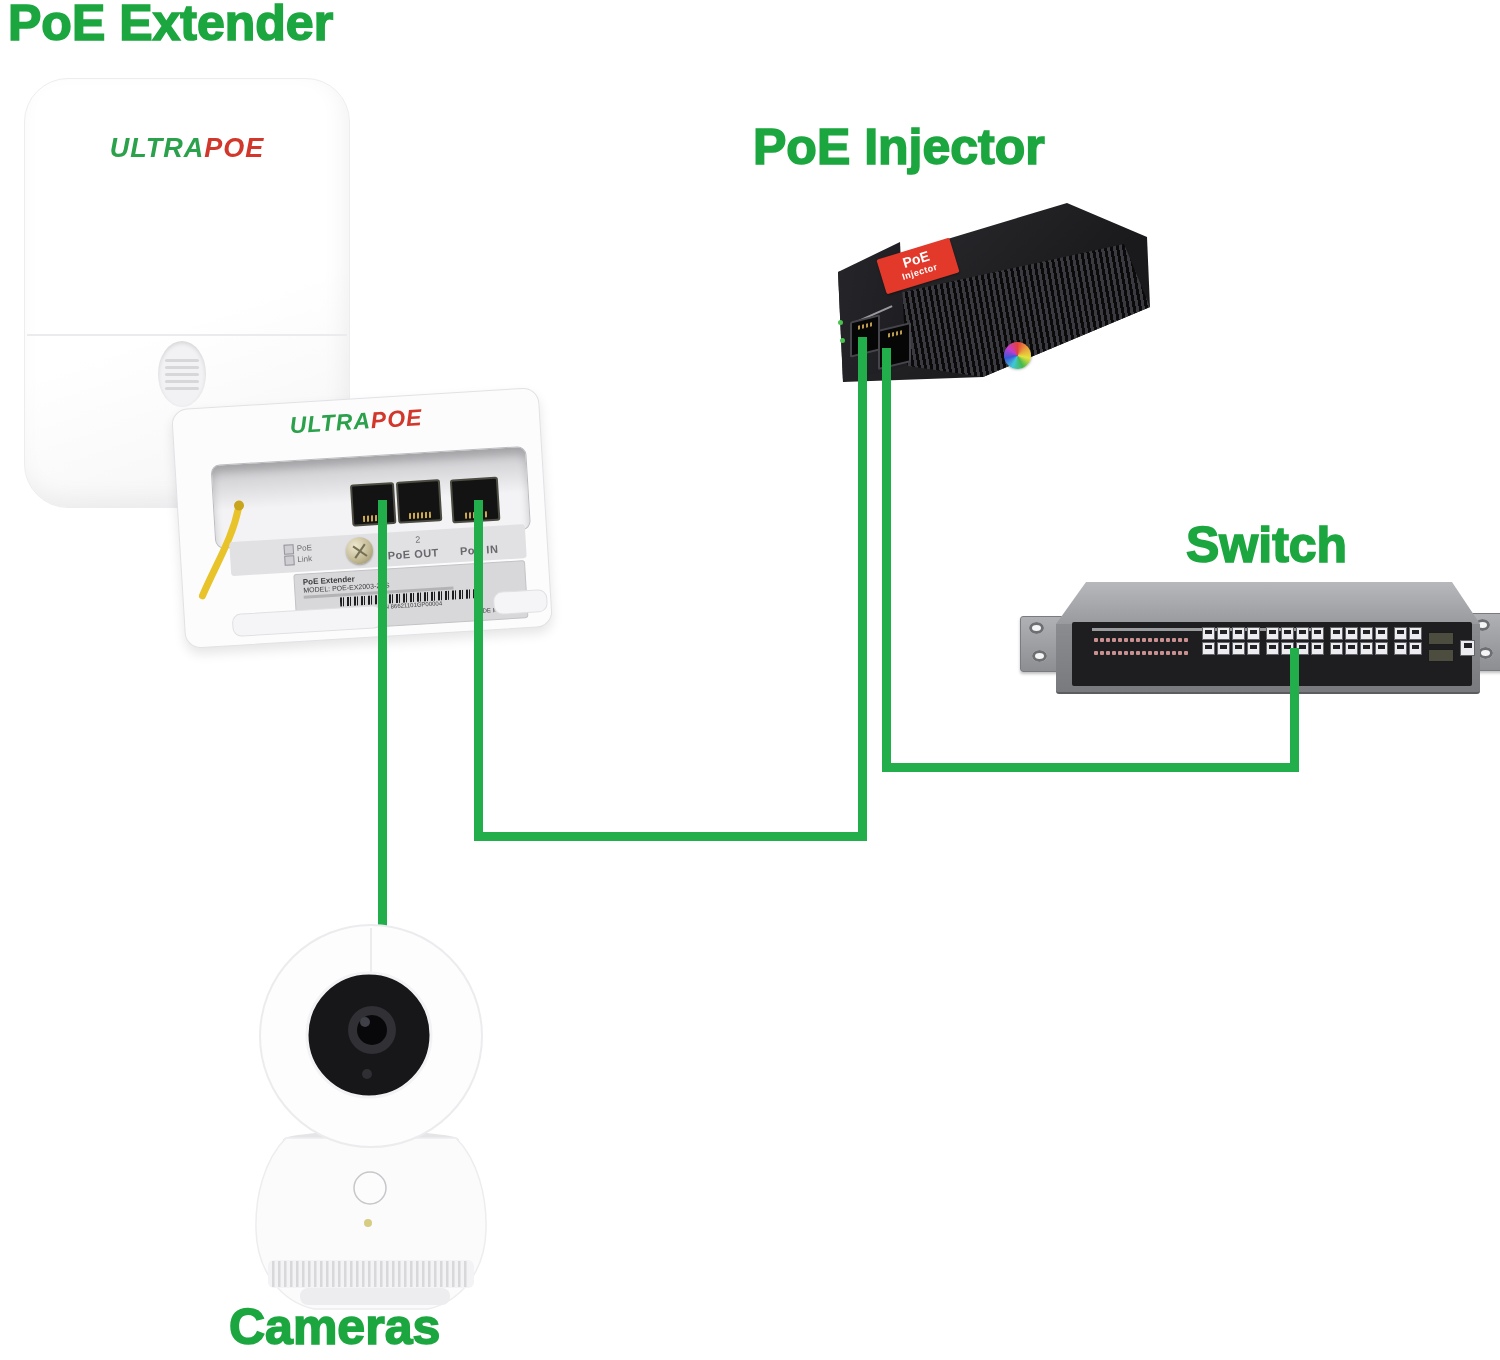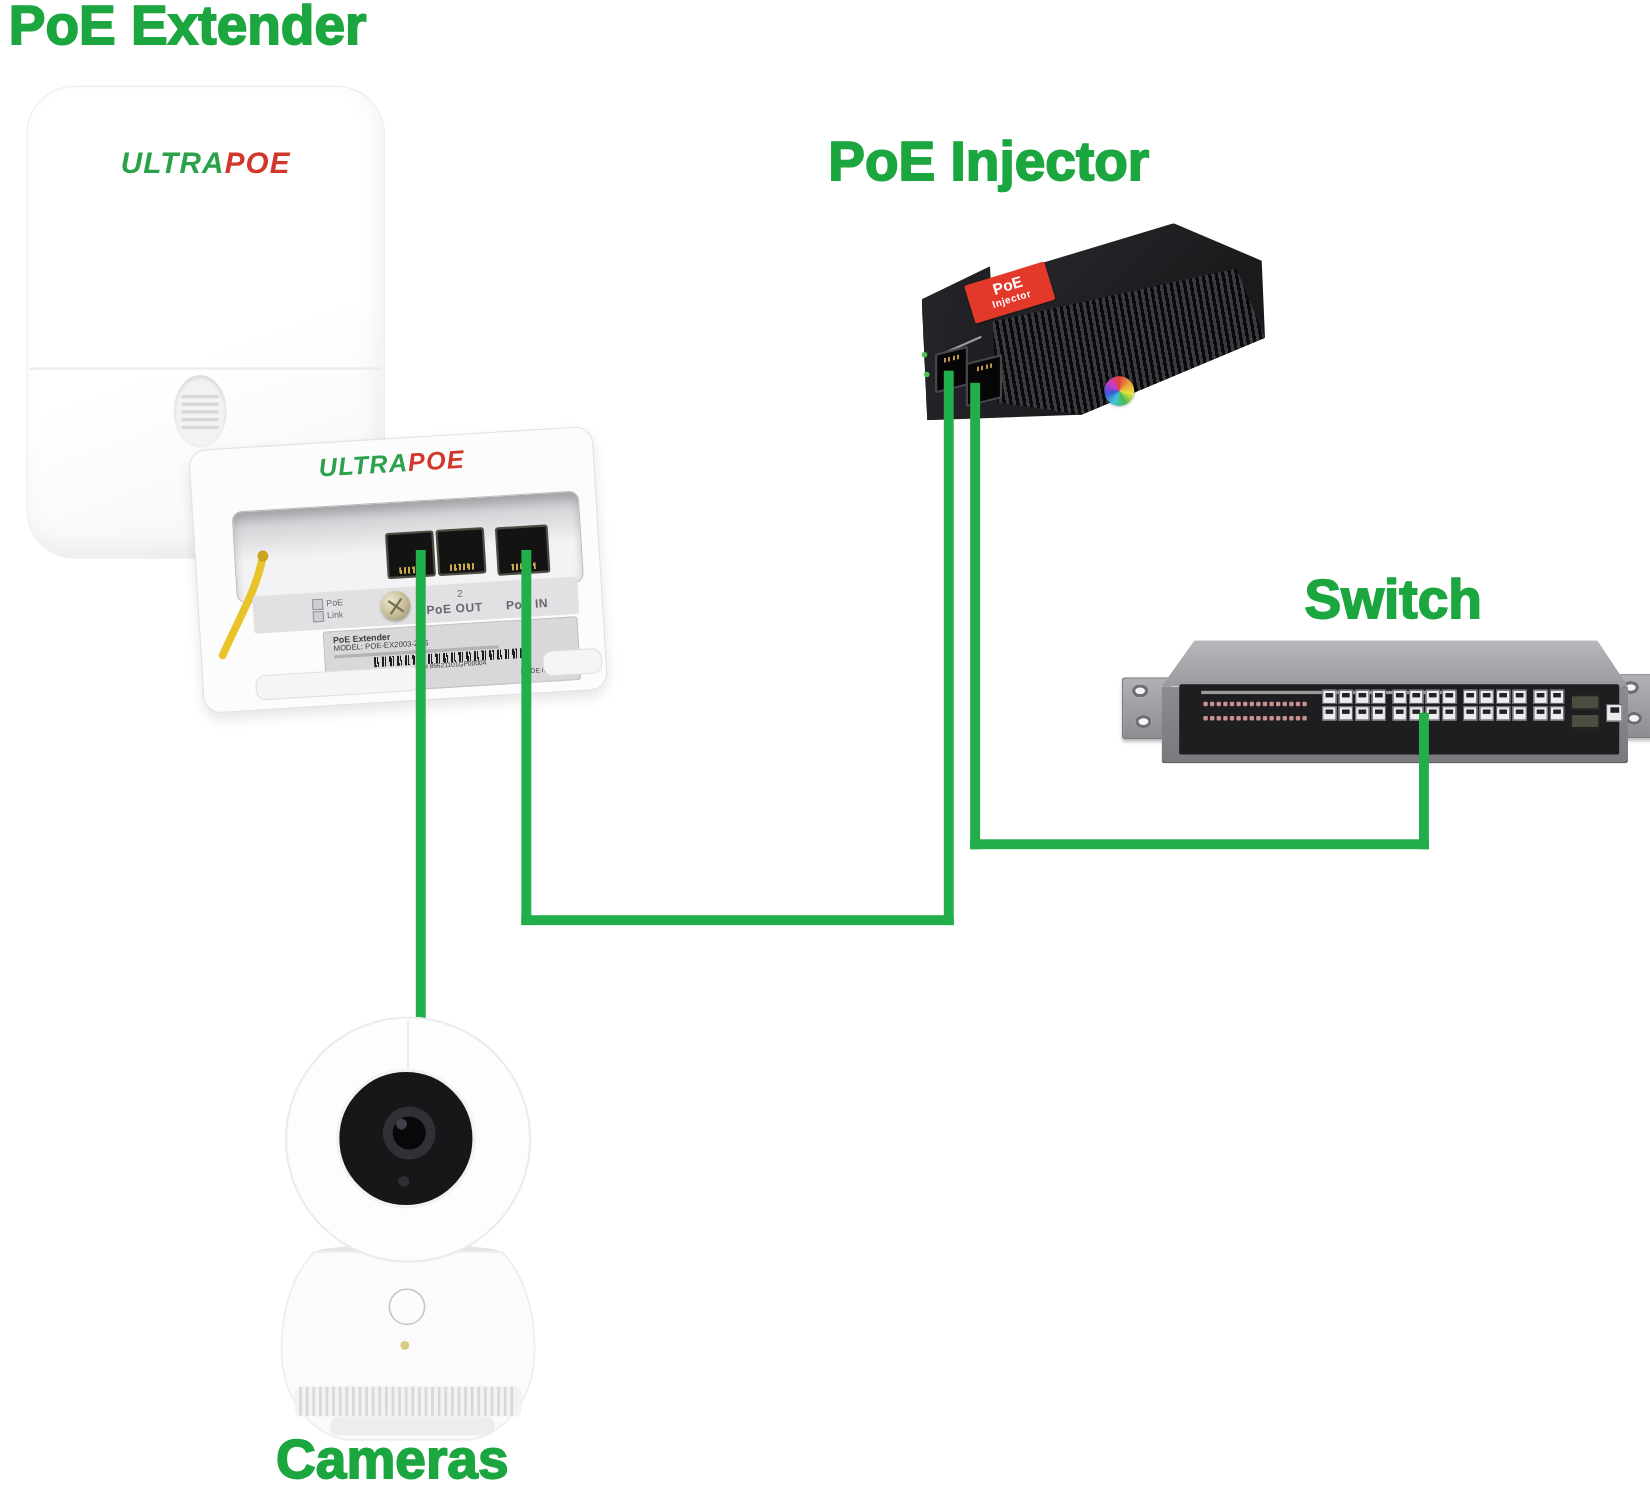--- a/index.html
+++ b/index.html
@@ -6,21 +6,21 @@
   .stage{position:relative;width:1500px;height:1360px;background:#fff;overflow:hidden;
          font-family:"Liberation Sans", sans-serif;}
 
   
   .title{position:absolute;font-size:50px;font-weight:800;letter-spacing:0px;
          color:var(--title-green,#1ca63f);-webkit-text-stroke:1.6px var(--title-green,#1ca63f);
          white-space:nowrap;z-index:6;}
   .title.t-extender{left:8px;top:-6px;}
   .title.t-injector{left:753px;top:118px;}
   .title.t-switch{left:1186px;top:516px;}
-  .title.t-cameras{left:251px;top:1298px;}
+  .title.t-cameras{left:229px;top:1298px;}
 
   
   .brand{position:absolute;width:100%;text-align:center;font-weight:800;font-style:italic;
          letter-spacing:1px;white-space:nowrap;}
   .brand .g{color:var(--logo-green,#2aa14a);}
   .brand .r{color:var(--logo-red,#d2372c);}
 
   
   .back-box{position:absolute;left:24px;top:78px;width:324px;height:428px;z-index:1;
             background:linear-gradient(160deg,#ffffff 55%,#f4f4f6);border:1px solid #ededf0;

